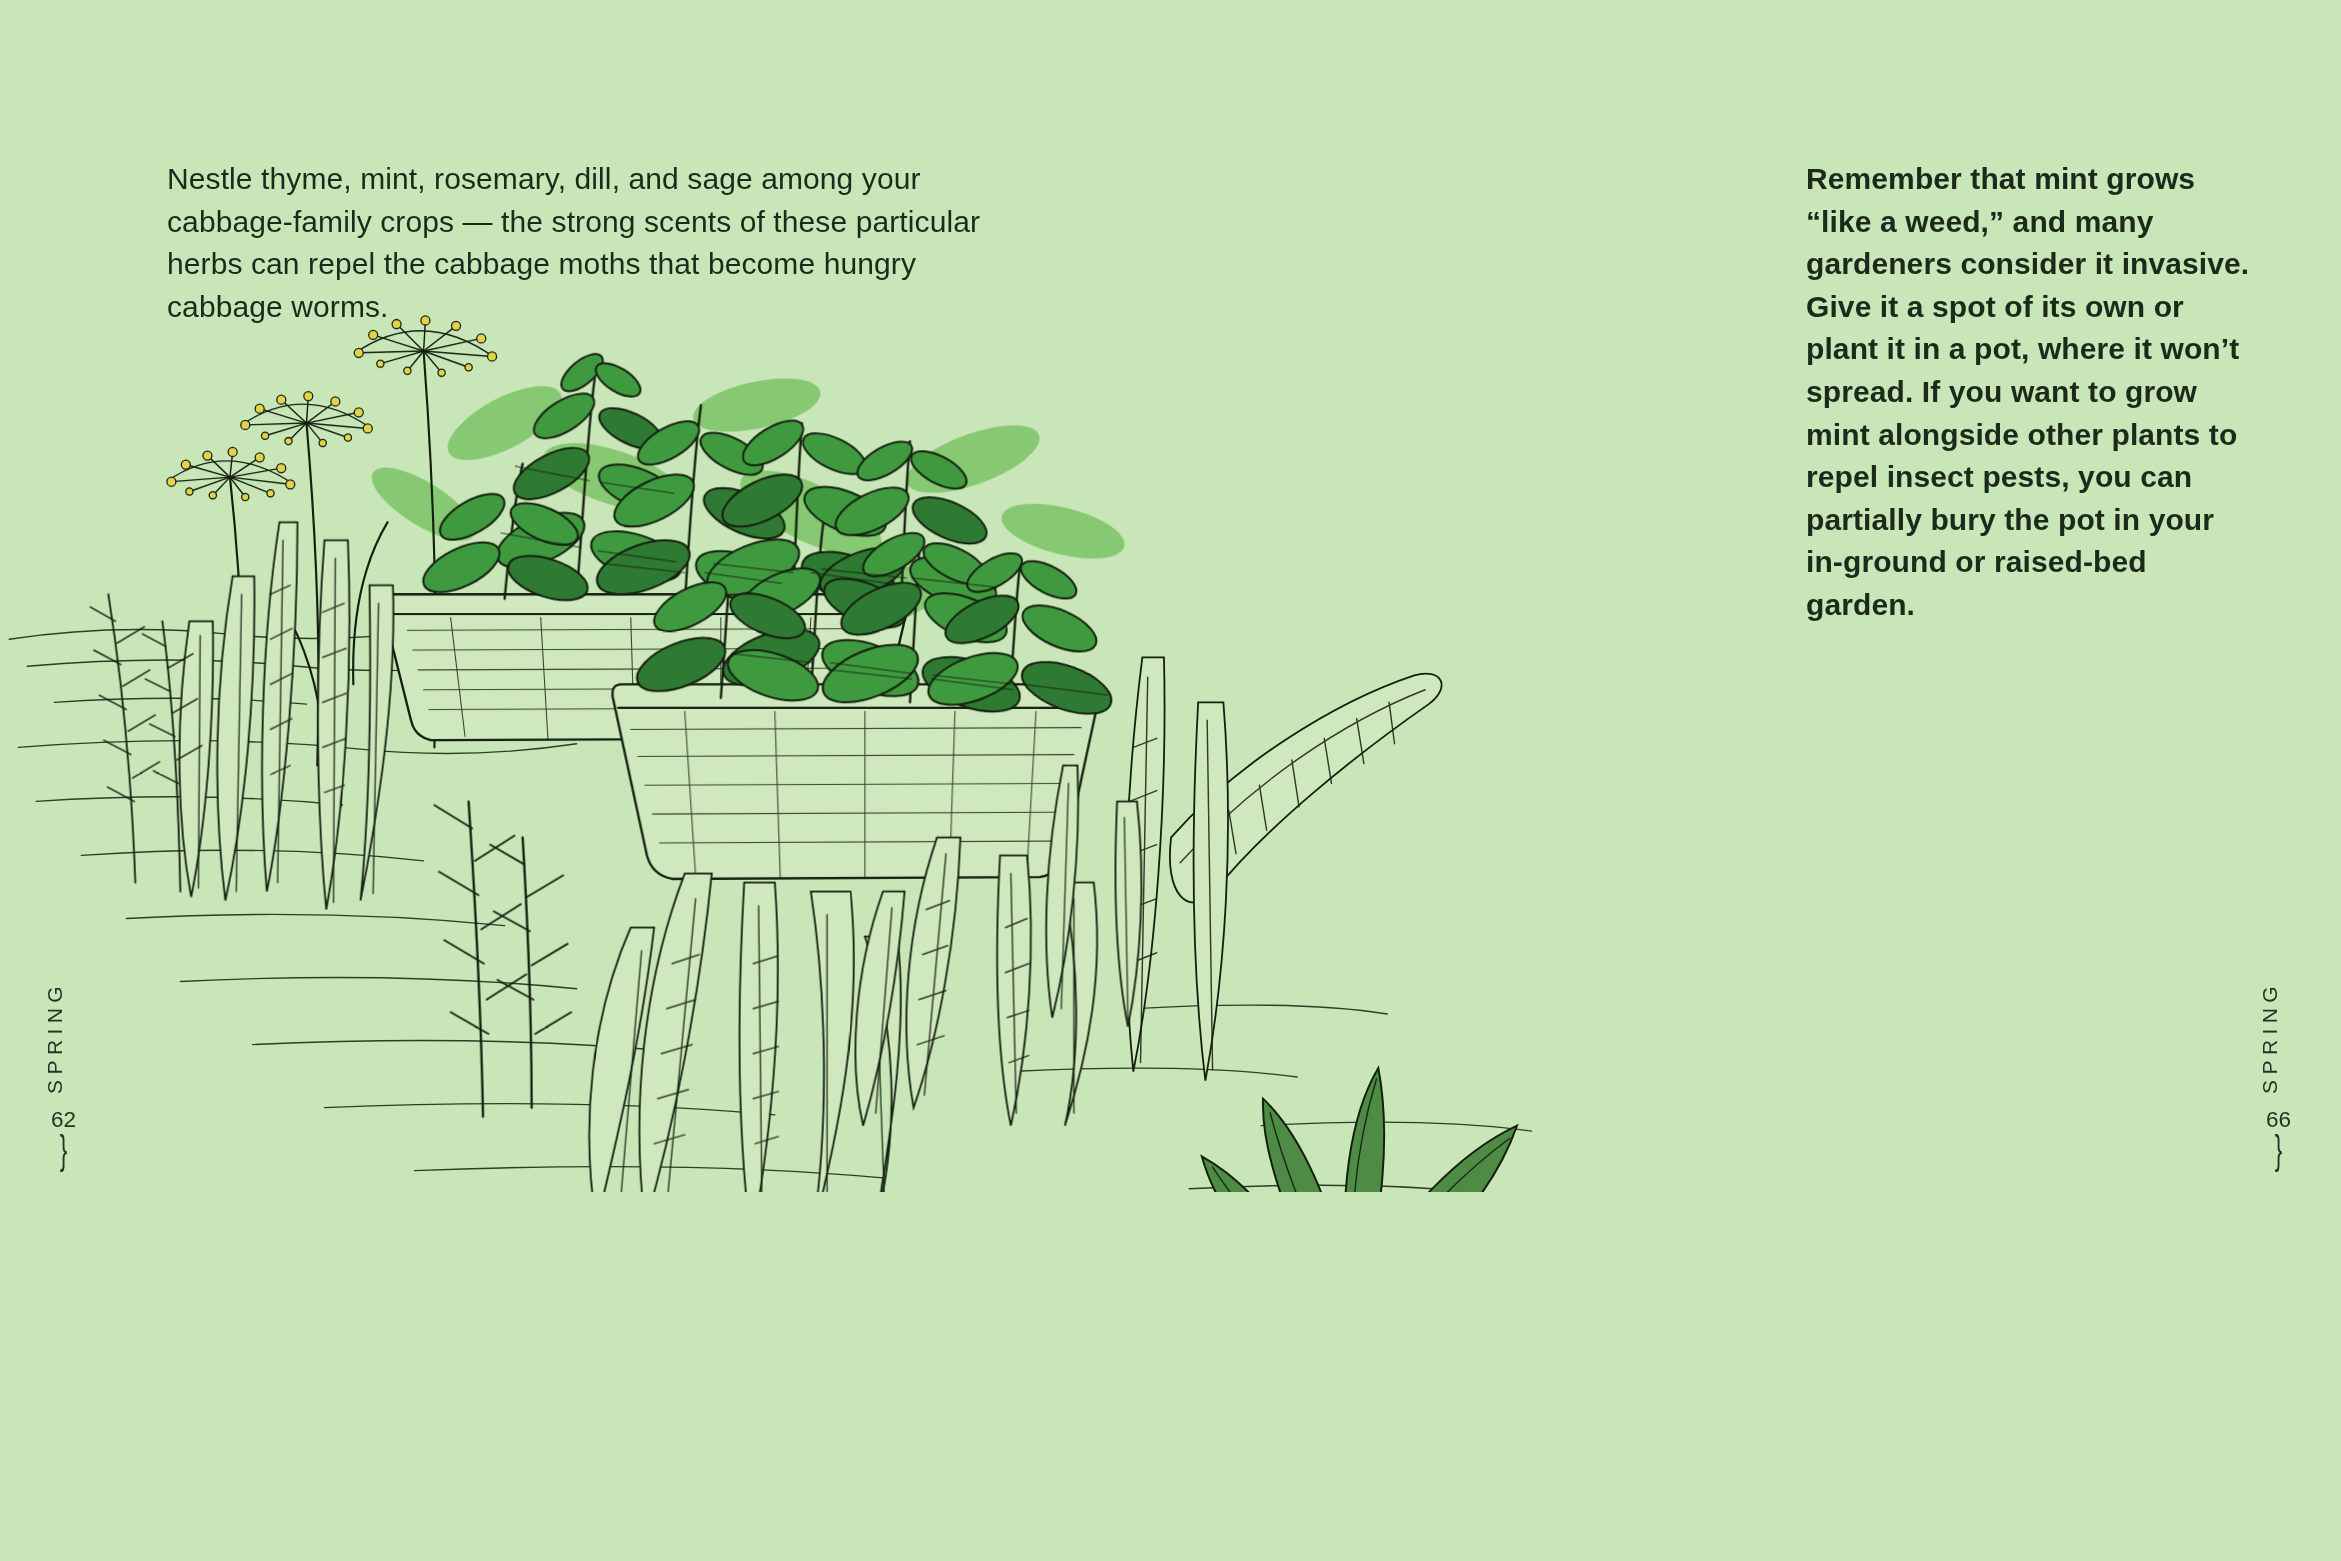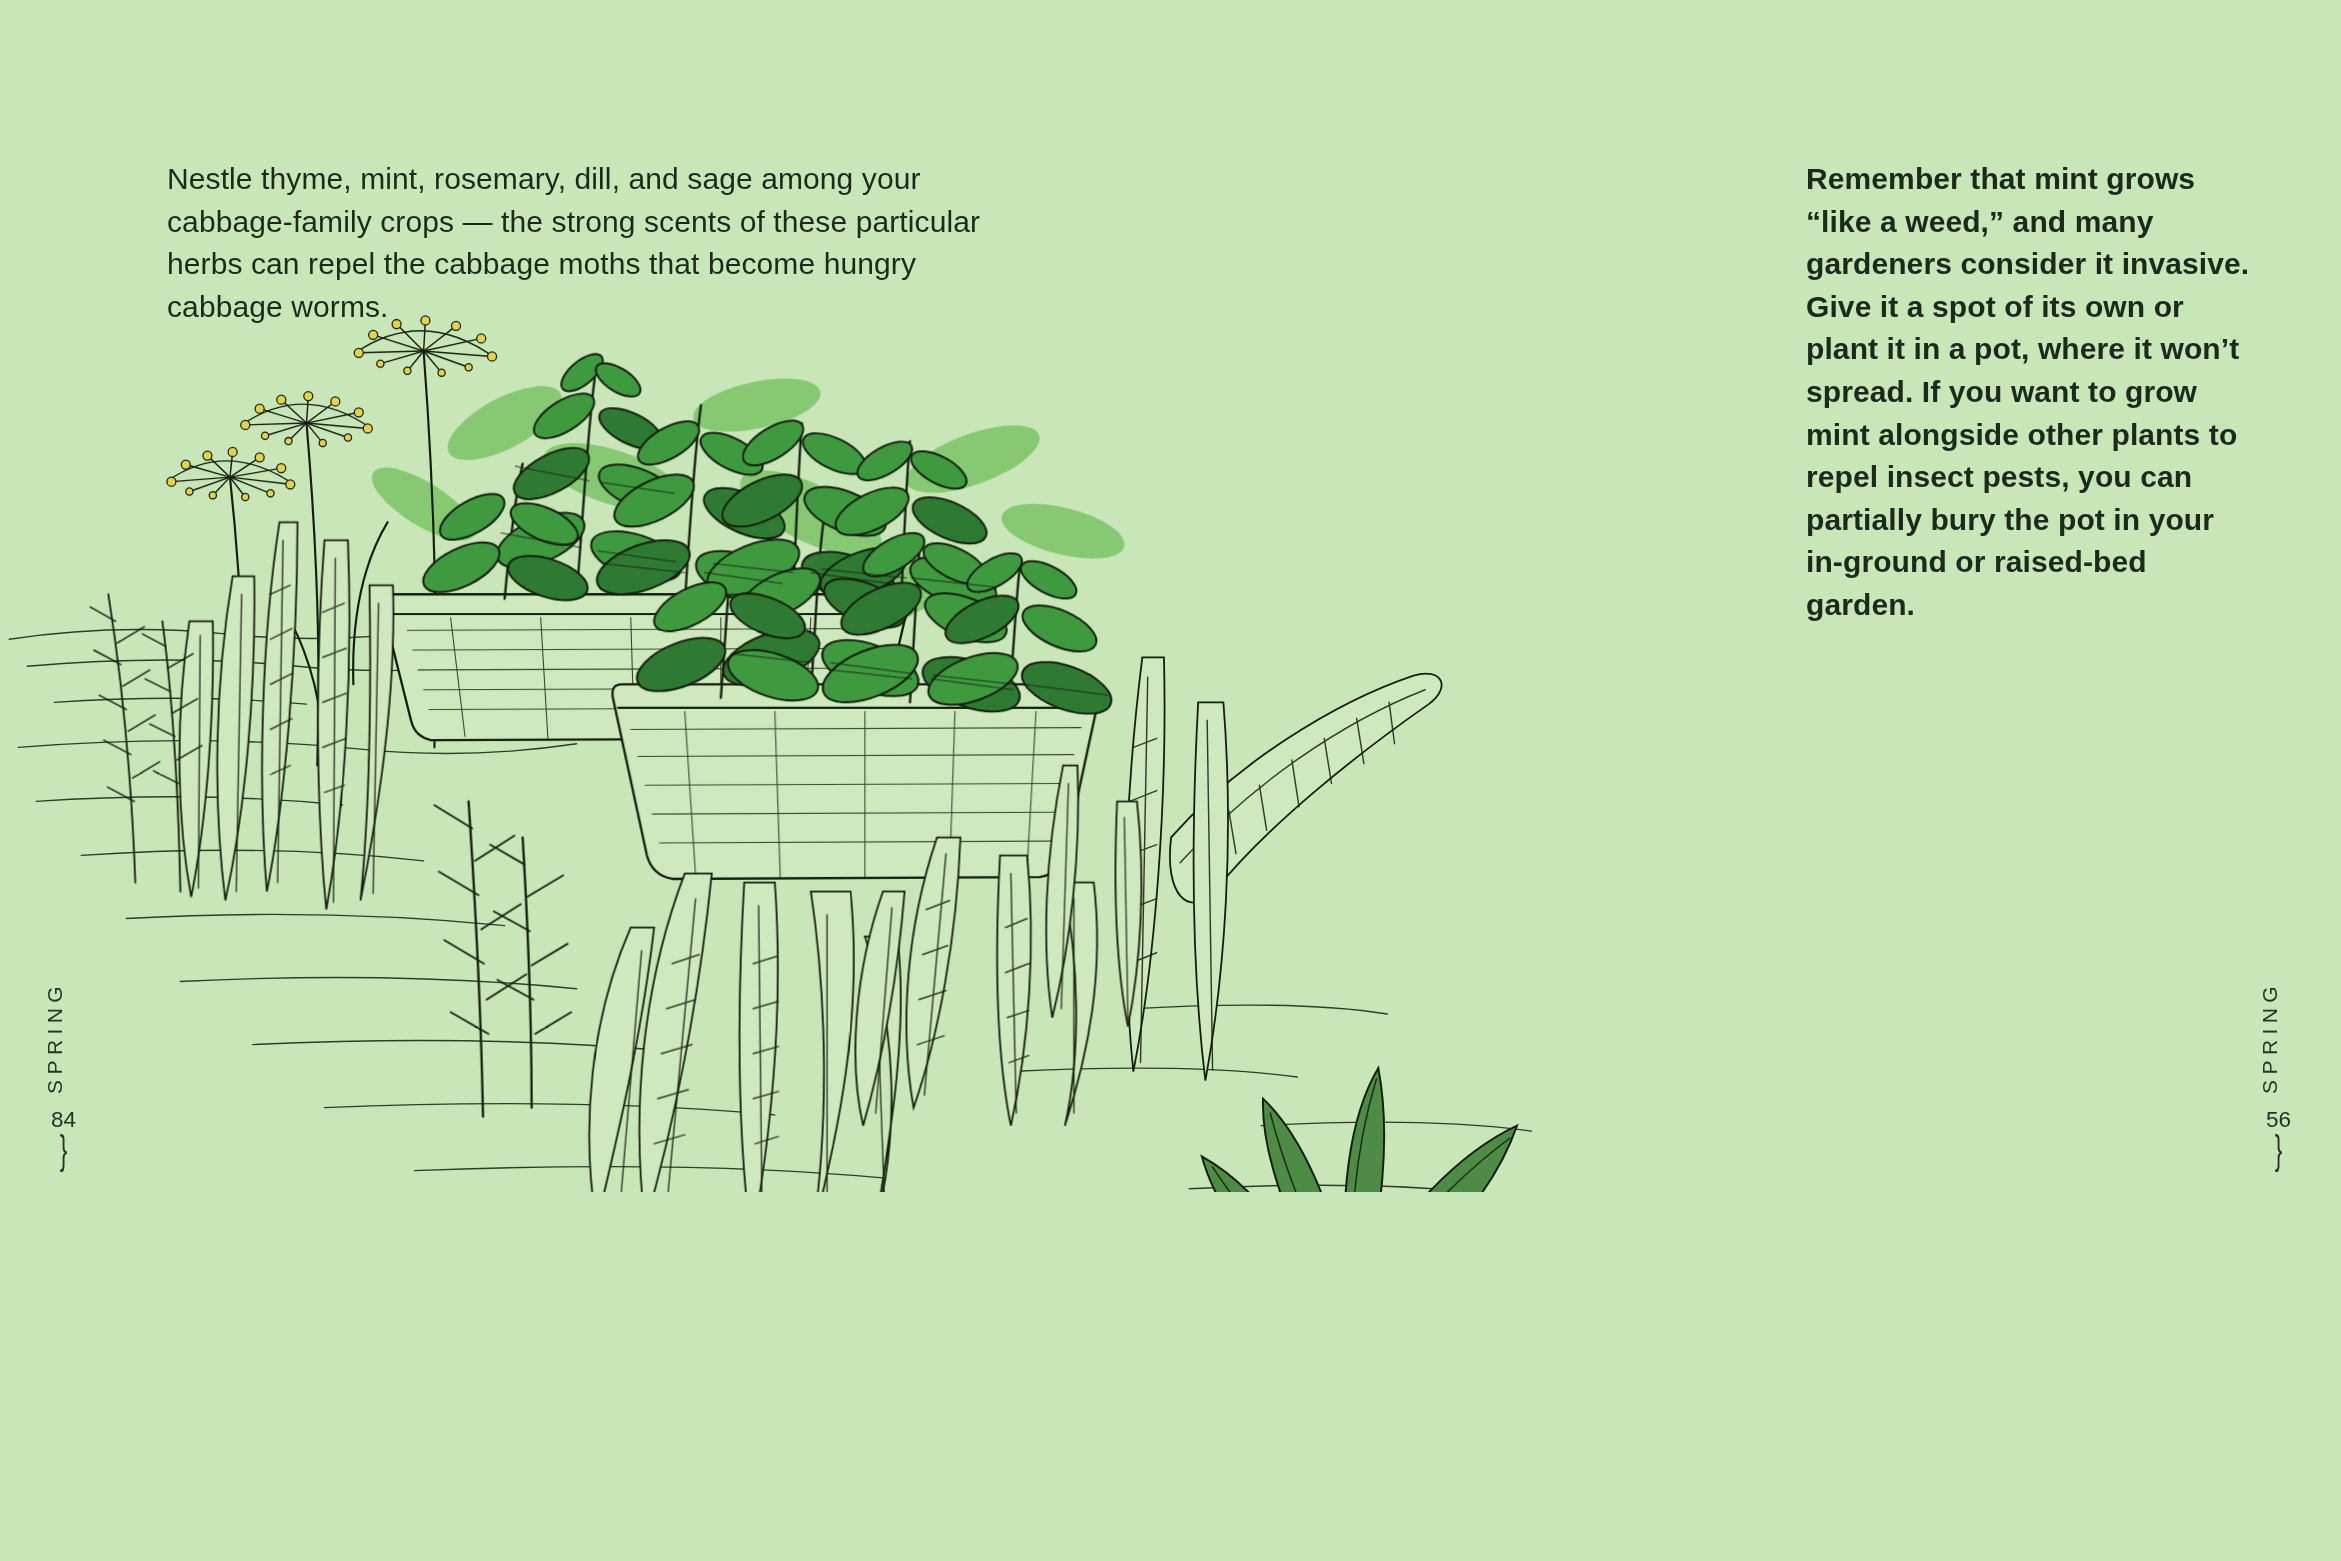--- a/index.html
+++ b/index.html
@@ -518,24 +518,24 @@
           <path d="M1528 1118 C1580 1084 1652 1054 1712 1046"></path>
           <path d="M1452 1098 C1418 1062 1378 1014 1346 966"></path>
         </g>
       </g>
 
     </svg>
   </div>
 
   <div class="folio folio-left">
     <div class="section">SPRING</div>
-    <div class="num">84</div>
+    <div class="num">62</div>
     <div class="brace">}</div>
   </div>
 
   <div class="folio folio-right">
     <div class="section">SPRING</div>
-    <div class="num">56</div>
+    <div class="num">66</div>
     <div class="brace">}</div>
   </div>
 
 </div>
 
 
 </body></html>

